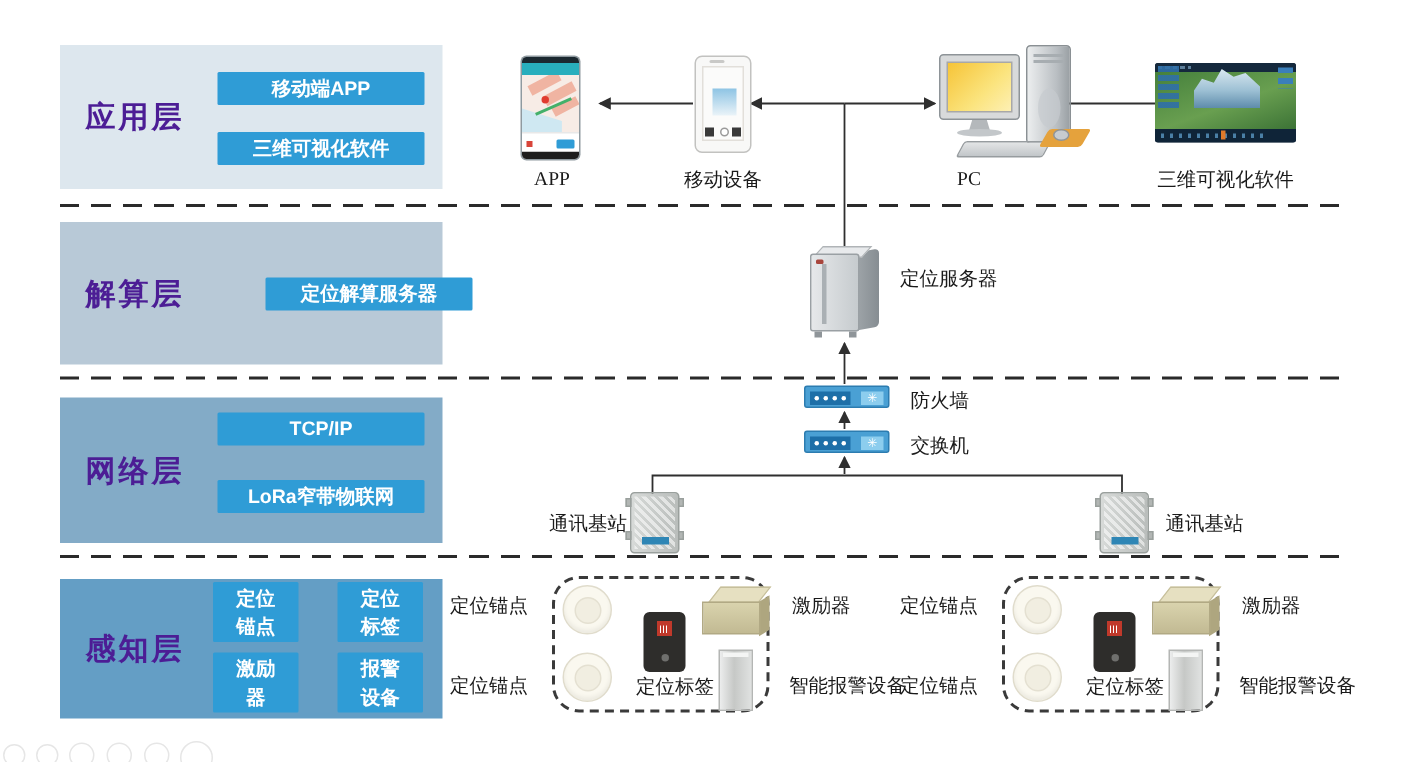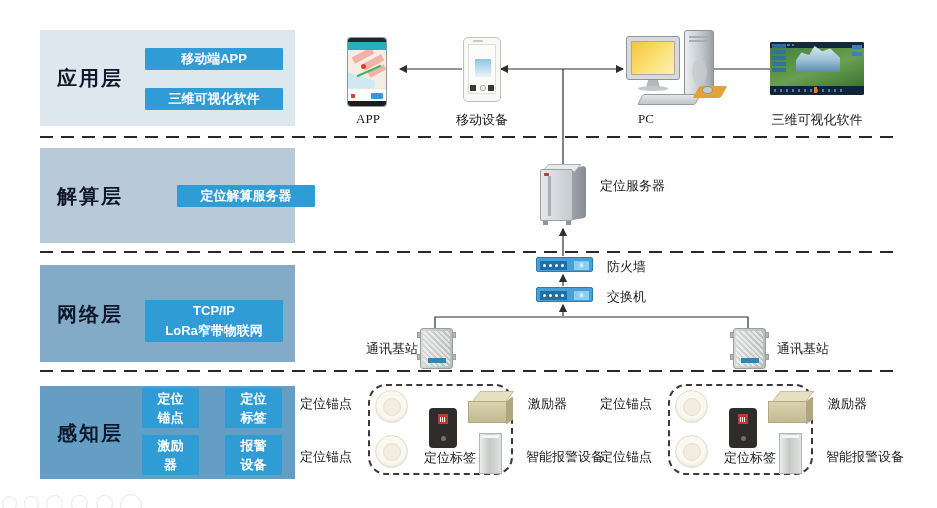--- a/index.html
+++ b/index.html
@@ -3,21 +3,21 @@
 <meta charset="utf-8">
 <style>
   * { margin:0; padding:0; box-sizing:border-box; }
   html,body { background:#fff; }
   body { font-family:"Liberation Sans","DejaVu Sans",sans-serif; color:#1a1a1a; }
   .stage { position:relative; width:937px; height:508px; background:#fff; overflow:hidden; }
 
   
   .panel { position:absolute; left:40px; width:255px; }
   .panel-title { position:absolute; left:17px; top:50%; transform:translateY(-50%);
-    font-size:20px; font-weight:bold; color:#0f172a; letter-spacing:2px;text-align:right; }
+    font-size:20px; font-weight:bold; color:#4c1d95; letter-spacing:2px;text-align:right; }
   .panel-btn { position:absolute; left:105px; width:138px; height:22px;
     background:var(--button,#2f9cd6); color:#fff; font-size:13px; font-weight:bold;
     text-align:center; line-height:22px; border-radius:1px; }
   .p1 { top:30px; height:96px; background:var(--panel1,#dde7ee); }
   .p2 { top:148px; height:95px; background:var(--panel2,#b8c9d7); }
   .p3 { top:265px; height:97px; background:var(--panel3,#83abc7); }
   .p4 { top:386px; height:93px; background:var(--panel4,#649ec5); }
   .grid-btn { position:absolute; width:57px; height:40px; background:var(--button,#2f9cd6);
     color:#fff; font-size:13px; font-weight:bold; text-align:center; line-height:19px;
     white-space:pre-line; padding-top:1px; border-radius:1px; }
@@ -177,21 +177,21 @@
     <div class="panel-btn" style="top:58px;">三维可视化软件</div>
   </div>
 
   <div class="panel p2">
     <div class="panel-title">解算层</div>
     <div class="panel-btn" style="top:37px;margin-left:32px;">定位解算服务器</div>
   </div>
 
   <div class="panel p3">
     <div class="panel-title">网络层</div>
-    <div class="panel-btn" style="top:10px;margin-top:25px;">TCP/IP</div>
+    <div class="panel-btn" style="top:10px;">TCP/IP</div>
     <div class="panel-btn" style="top:55px;">LoRa窄带物联网</div>
   </div>
 
   <div class="panel p4">
     <div class="panel-title">感知层</div>
     <div class="grid-btn" style="left:102px; top:2px;">定位
 锚点</div>
     <div class="grid-btn" style="left:185px; top:2px;">定位
 标签</div>
     <div class="grid-btn" style="left:185px; top:49px;">报警

